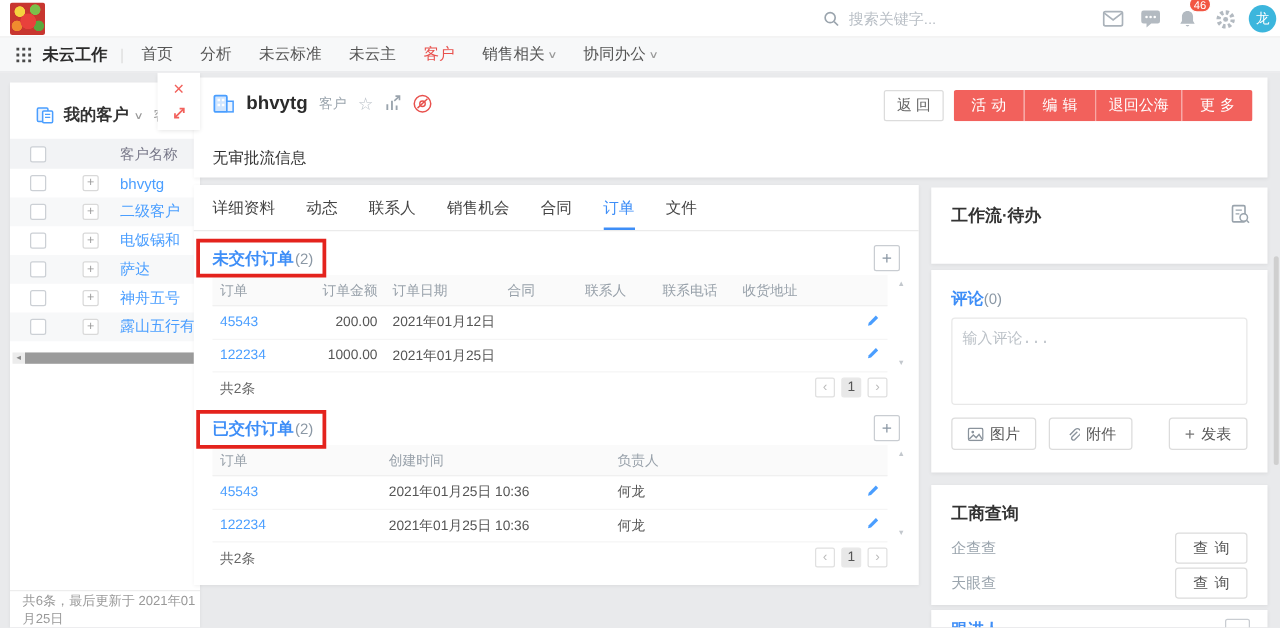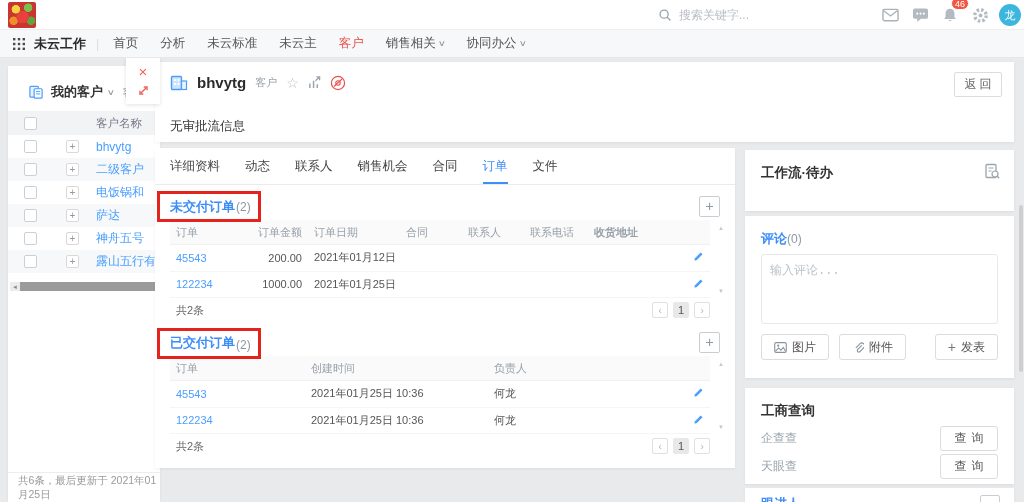--- a/index.html
+++ b/index.html
@@ -79,21 +79,21 @@
   .sec-title { position:absolute; left:15px; display:flex; align-items:baseline; gap:1px; }
   .sec-title b { font-size:13px; color:#3e8ef7; }
   .sec-count { font-size:12px; color:#8b98a5; }
   .add-btn { position:absolute; right:15px; width:21px; height:21px; border:1px solid #c9cdd2; border-radius:2px; color:#8b98a5; font-size:14px; line-height:19px; text-align:center; cursor:pointer; background:#fff; }
   .otable { position:absolute; left:15px; width:540px; font-size:11px; }
   .trow { display:flex; align-items:center; }
   .thead-r { height:25px; background:#fafafa; border-bottom:1px solid #f0f0f0; color:#98a1aa; }
   .tbody-r { height:26.5px; border-bottom:1px solid #f5f5f5; color:#555; }
   .tfoot-r { height:24px; color:#666; display:flex; align-items:center; justify-content:space-between; }
   .cell { padding:0 6px; overflow:hidden; white-space:nowrap; }
-  .t1 .c1{width:70px;} .t1 .c2{width:68px; text-align:right;} .t1 .c3{width:92px;} .t1 .c4{width:62px;} .t1 .c5{width:62px;} .t1 .c6{width:64px;} .t1 .c7{width:88px;font-weight:bold;} .t1 .c8{flex:1; text-align:right;}
+  .t1 .c1{width:70px;} .t1 .c2{width:68px; text-align:right;} .t1 .c3{width:92px;} .t1 .c4{width:62px;} .t1 .c5{width:62px;} .t1 .c6{width:64px;} .t1 .c7{width:88px;} .t1 .c8{flex:1; text-align:right;}
   .t2 .c1{width:135px;} .t2 .c2{width:183px;} .t2 .c3{width:187px;} .t2 .c4{flex:1; text-align:right;}
   .olink { color:#4a9eff; cursor:pointer; }
   .pencil { cursor:pointer; display:inline-block; }
   .pager { display:flex; gap:5px; align-items:center; }
   .pg { width:16px; height:16px; border:1px solid #e0e0e0; border-radius:2px; background:#fff; color:#bbb; font-size:11px; line-height:14px; text-align:center; cursor:pointer; }
   .pg.cur { background:#e8e8e8; border-color:#e8e8e8; color:#555; }
   .vscroll-hint { position:absolute; right:11px; font-size:6px; color:#c3c8cd; cursor:pointer; }
 
   
   .anno { position:absolute; border:3px solid #e4231d; z-index:40; pointer-events:none; }
@@ -287,20 +287,26 @@
           <path d="M8 5l4.5-4M12.5 4.5V1H9" stroke="#9aa4ad" stroke-width="1.4" fill="none"></path>
         </svg>
       <svg width="16" height="16" viewBox="0 0 16 16" style="cursor:pointer;">
           <circle cx="8" cy="8" r="6.6" fill="none" stroke="#e8514d" stroke-width="1.2"></circle>
           <path d="M4 11.5L12 4" stroke="#e8514d" stroke-width="1.1"></path>
           <circle cx="8" cy="8" r="2.2" fill="none" stroke="#e8514d" stroke-width="1.1"></circle>
         </svg>
     </div>
     <div class="dh-actions">
       <button class="btn-back">返回</button>
+      <div class="red-group">
+        <span class="red-btn ls">活动</span>
+        <span class="red-btn ls">编辑</span>
+        <span class="red-btn">退回公海</span>
+        <span class="red-btn ls">更多</span>
+      </div>
     </div>
     <div class="dh-approval">无审批流信息</div>
   </section>
 
   <section class="orders-card">
     <div class="tabs">
       <span class="tab">详细资料</span>
       <span class="tab">动态</span>
       <span class="tab">联系人</span>
       <span class="tab">销售机会</span>
@@ -354,21 +360,21 @@
         <span class="pager">
           <span class="pg">‹</span>
           <span class="pg cur">1</span>
           <span class="pg">›</span>
         </span>
       </div>
     </div>
     <span class="vscroll-hint" style="top:77px;">▲</span>
     <span class="vscroll-hint" style="top:140px;">▼</span>
 
-    <div class="sec-title" style="top:186px;align-items:flex-end;">
+    <div class="sec-title" style="top:186px;">
       <b>已交付订单</b>
         <span class="sec-count">(2)</span>
     </div>
     <span class="add-btn" style="top:184px;">+</span>
     <div class="otable t2" style="top:208px;">
       <div class="trow thead-r">
         <span class="cell c1">订单</span>
         <span class="cell c2">创建时间</span>
         <span class="cell c3">负责人</span>
         <span class="cell c4"></span>

